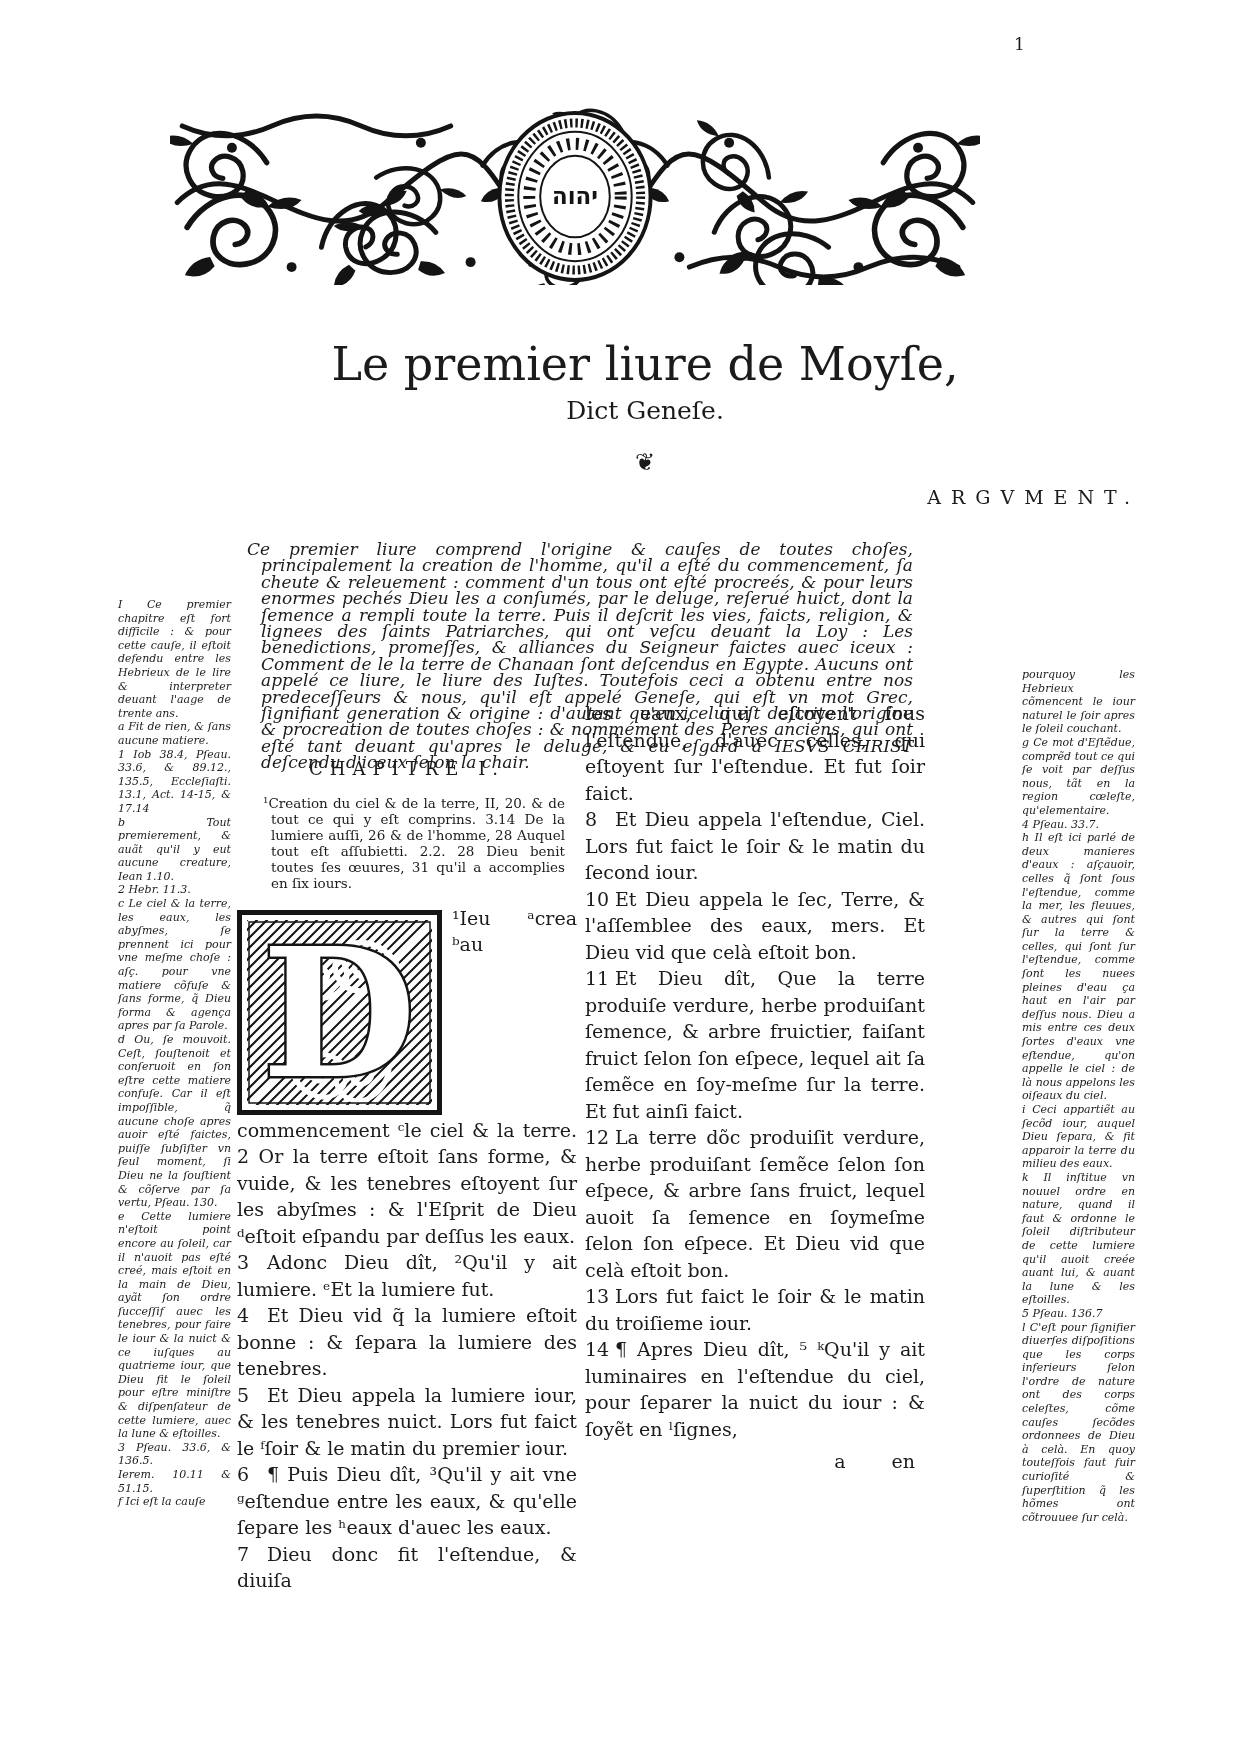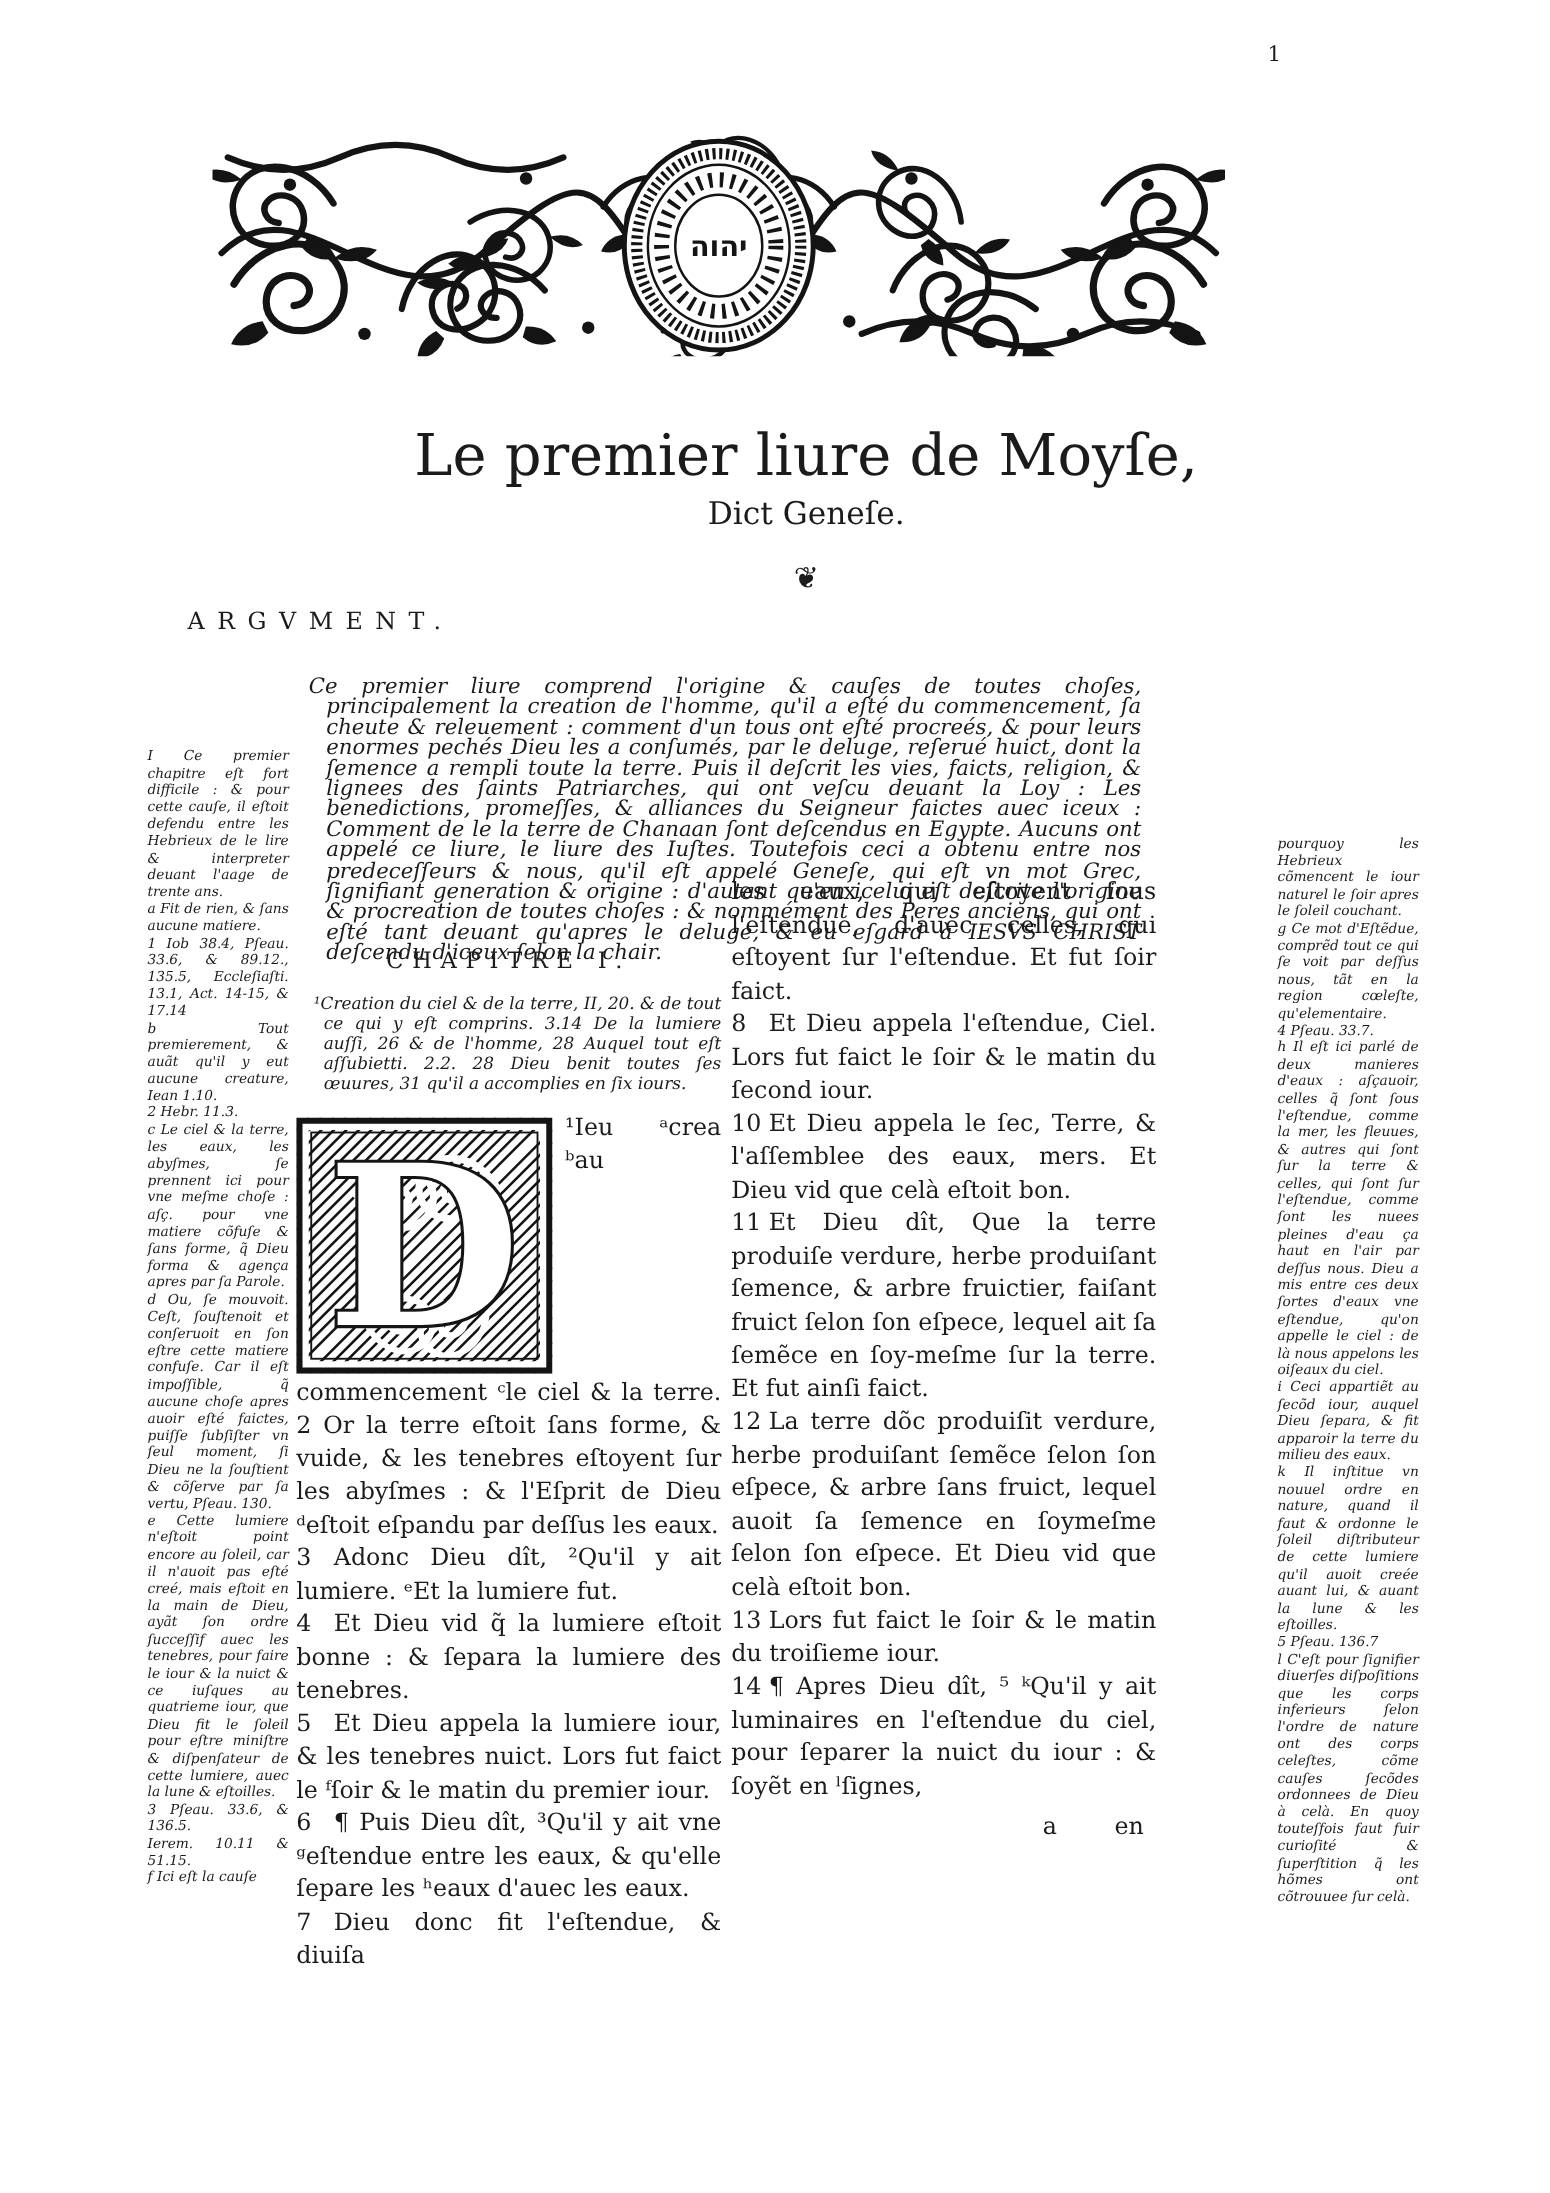--- a/index.html
+++ b/index.html
@@ -10,37 +10,37 @@
     overflow:hidden;
   }
   .folio{position:absolute;top:34px;left:1014px;font-size:17px;letter-spacing:1px;}
   .headpiece{position:absolute;left:170px;top:108px;width:810px;height:177px;}
   .headpiece svg{display:block;width:100%;height:100%;}
   .title-block{position:absolute;left:150px;top:338px;width:990px;text-align:center;}
   .main-title{font-size:46px;line-height:52px;}
   .sub-title{font-size:25px;margin-top:6px;}
   .leaf-ornament{position:absolute;left:150px;top:448px;width:990px;text-align:center;
     font-size:24px;font-family:"DejaVu Sans","Liberation Sans",sans-serif;}
-  .argument-head{position:absolute;left:150px;top:486px;width:990px;text-align:left;
+  .argument-head{position:absolute;left:150px;top:486px;width:990px;text-align:right;
     font-size:19px;letter-spacing:10px;}
   .argument-body{
     position:absolute;left:247px;top:541px;width:666px;
     font-style:italic;font-size:17px;line-height:16.4px;text-align:justify;
     padding-left:14px;text-indent:-14px;box-sizing:border-box;
   }
   .margin-col{font-size:11px;line-height:13.6px;text-align:justify;font-style:italic;}
   .margin-col p{margin:0;}
   .margin-left{position:absolute;left:118px;top:598px;width:113px;}
   .margin-right{position:absolute;left:1022px;top:668px;width:113px;}
   .col{position:absolute;width:340px;font-size:19px;line-height:26.5px;text-align:justify;}
   .col-left{left:237px;top:756px;}
   .col-right{left:585px;top:700px;}
   .chapitre{font-size:18px;font-weight:normal;letter-spacing:7px;text-align:center;margin:0 0 12px 0;}
-  .summary{font-style:italic;font-size:13.5px;line-height:16px;text-align:justify;
-    margin:0;padding-left:22px;text-indent:-8px;}
+  .summary{font-size:13.5px;line-height:16px;text-align:justify;
+    margin:12px;padding-left:22px;text-indent:-8px;}
   .bodytext{margin-top:14px;}
   .bodytext p{margin:0;}
   .dropcap-box{float:left;width:205px;height:205px;margin:5px 10px 2px 0;}
   .dropcap-box svg{display:block;width:100%;height:100%;}
   .verse{margin:0;}
   .vnum{display:inline-block;min-width:30px;}
   .catchword{display:flex;justify-content:flex-end;gap:46px;margin-top:6px;padding-right:10px;}
 </style>
 </head>
 <body>

